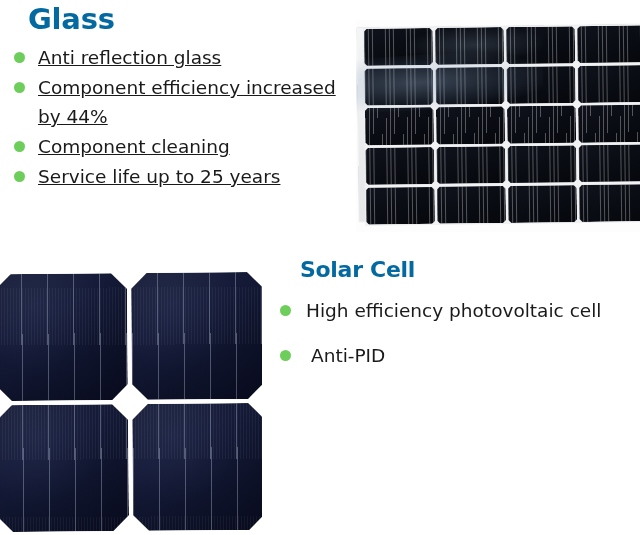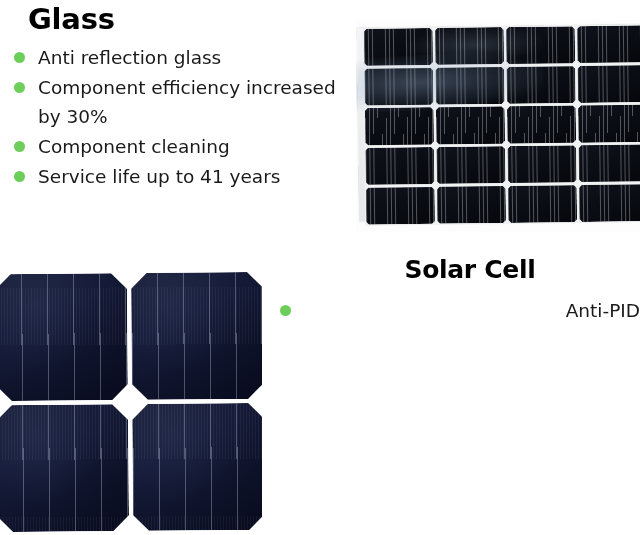--- a/index.html
+++ b/index.html
@@ -10,21 +10,21 @@
     overflow:hidden;
     color:#1a1a1a;
     -webkit-font-smoothing:antialiased;
   }
 
   
   .section-title {
     font-family:"DejaVu Sans", sans-serif;
     font-weight:bold;
     letter-spacing:-0.2px;
-    color:#000000;
+    color:#0369a1;
   }
 
   .feature-list { list-style:none; }
 
   .feature-item {
     position:relative;
     display:block;
     padding-left:24px;
   }
 
@@ -44,51 +44,50 @@
     position:absolute;
     left:14px;
     top:2px;
     width:346px;
   }
   #glass-section .section-title {
     font-size:29px;
     line-height:34px;
     padding-left:14px;
   }
-  #glass-list { margin-top:7px; }
+  #glass-list { margin-top:7px;text-decoration:underline; }
   #glass-list .feature-item {
     font-size:18.5px;
     line-height:29px;
     margin-bottom:1px;
   }
   #glass-list .bullet-dot { top:9px; }
 
   
   #solarcell-section {
     position:absolute;
     left:278px;
     top:254px;
     width:362px;
   }
   #solarcell-section .section-title {
-    font-size:25px;
+    font-size:22px;
     line-height:32px;
     padding-left:22px;
     letter-spacing:-0.3px;
-    text-align:center;
   }
   #solarcell-list { margin-top:11px; }
   #solarcell-list .feature-item {
     font-size:18.5px;
     line-height:27px;
     padding-left:28px;
     margin-bottom:18px;
   }
   #solarcell-list .bullet-dot { top:8px; left:2px; }
-  #solarcell-list .feature-item.extra-indent { padding-left:33px;text-align:right; }
+  #solarcell-list .feature-item.extra-indent { padding-left:33px; }
 
   
   #panel-photo {
     position:absolute;
     left:356px;
     top:20px;
     width:284px;
     height:212px;
     background:#fdfdfd;
     overflow:hidden;
@@ -208,29 +207,29 @@
 <section id="glass-section">
   <h2 class="section-title">Glass</h2>
 
   <ul class="feature-list" id="glass-list">
     <li class="feature-item">
       <span class="bullet-dot"></span>
       <span class="feature-text">Anti reflection glass</span>
     </li>
     <li class="feature-item">
       <span class="bullet-dot"></span>
-      <span class="feature-text">Component efficiency increased by 30%</span>
+      <span class="feature-text">Component efficiency increased by 44%</span>
     </li>
     <li class="feature-item">
       <span class="bullet-dot"></span>
       <span class="feature-text">Component cleaning</span>
     </li>
     <li class="feature-item">
       <span class="bullet-dot"></span>
-      <span class="feature-text">Service life up to 41 years</span>
+      <span class="feature-text">Service life up to 25 years</span>
     </li>
   </ul>
 </section>
 
 <figure id="panel-photo">
   <div class="frame"></div>
   <div class="laminate"></div>
   <div class="cell-grid">
     <div class="cell"></div>
     <div class="cell"></div>
@@ -273,18 +272,22 @@
       <span class="sheen"></span>
     </div>
   </div>
   <figcaption class="sr">Close-up of four monocrystalline solar cells with chamfered corners</figcaption>
 </figure>
 
 <section id="solarcell-section">
   <h2 class="section-title">Solar Cell</h2>
 
   <ul class="feature-list" id="solarcell-list">
+    <li class="feature-item">
+      <span class="bullet-dot"></span>
+      <span class="feature-text">High efficiency photovoltaic cell</span>
+    </li>
     <li class="feature-item extra-indent">
       <span class="bullet-dot"></span>
       <span class="feature-text">Anti-PID</span>
     </li>
   </ul>
 </section>
 
 </body></html>

